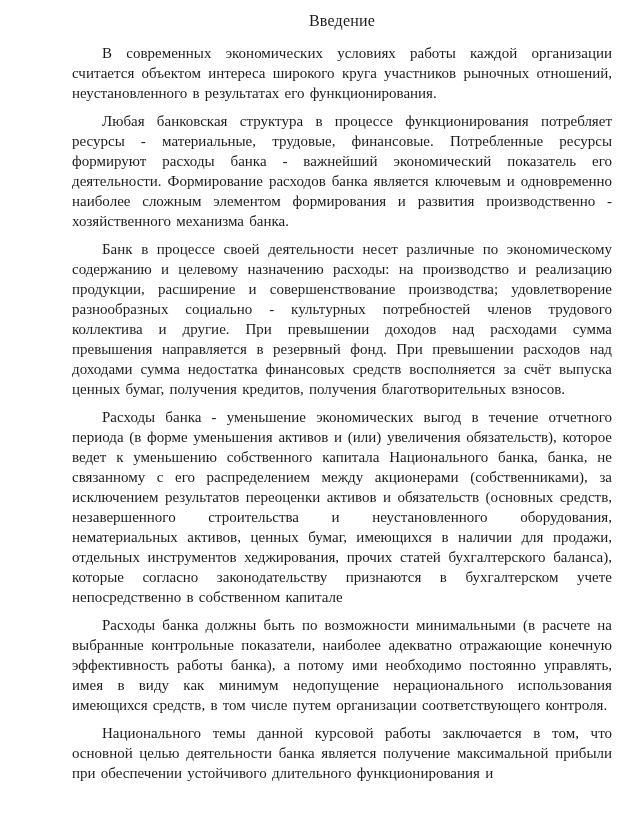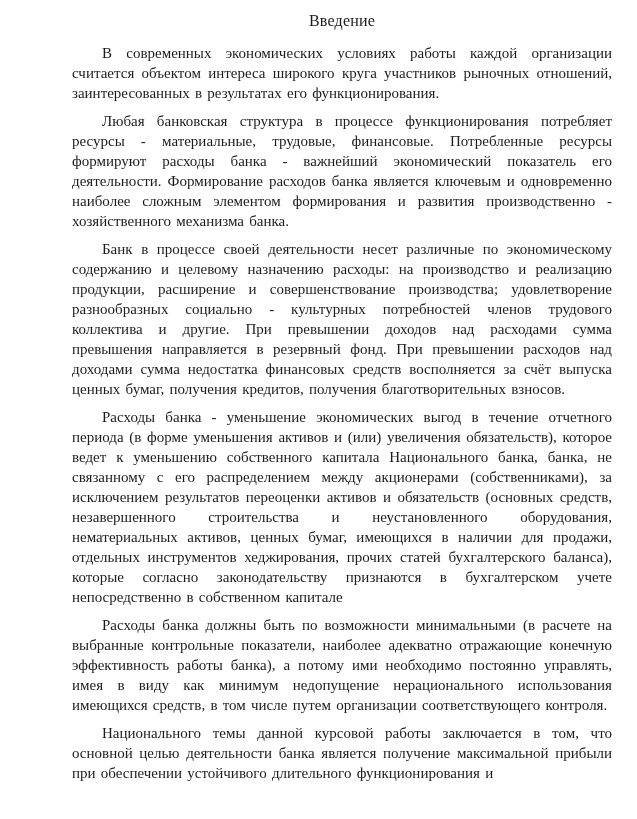--- a/index.html
+++ b/index.html
@@ -33,21 +33,21 @@
     margin: 0 0 8px 0;
     word-spacing: 1.5px;
   }
 </style>
 </head>
 <body>
 
 <div class="page">
   <h1 class="doc-title">Введение</h1>
 
-  <p class="doc-paragraph">В современных экономических условиях работы каждой организации считается объектом интереса широкого круга участников рыночных отношений, заинтересованных в результатах его функционирования.</p>
+  <p class="doc-paragraph">В современных экономических условиях работы каждой организации считается объектом интереса широкого круга участников рыночных отношений, неустановленного в результатах его функционирования.</p>
 
   <p class="doc-paragraph">Любая банковская структура в процессе функционирования потребляет ресурсы - материальные, трудовые, финансовые. Потребленные ресурсы формируют расходы банка - важнейший экономический показатель его деятельности. Формирование расходов банка является ключевым и одновременно наиболее сложным элементом формирования и развития производственно - хозяйственного механизма банка.</p>
 
   <p class="doc-paragraph">Банк в процессе своей деятельности несет различные по экономическому содержанию и целевому назначению расходы: на производство и реализацию продукции, расширение и совершенствование производства; удовлетворение разнообразных социально - культурных потребностей членов трудового коллектива и другие. При превышении доходов над расходами сумма превышения направляется в резервный фонд. При превышении расходов над доходами сумма недостатка финансовых средств восполняется за счёт выпуска ценных бумаг, получения кредитов, получения благотворительных взносов.</p>
 
   <p class="doc-paragraph">Расходы банка - уменьшение экономических выгод в течение отчетного периода (в форме уменьшения активов и (или) увеличения обязательств), которое ведет к уменьшению собственного капитала Национального банка, банка, не связанному с его распределением между акционерами (собственниками), за исключением результатов переоценки активов и обязательств (основных средств, незавершенного строительства и неустановленного оборудования, нематериальных активов, ценных бумаг, имеющихся в наличии для продажи, отдельных инструментов хеджирования, прочих статей бухгалтерского баланса), которые согласно законодательству признаются в бухгалтерском учете непосредственно в собственном капитале</p>
 
   <p class="doc-paragraph">Расходы банка должны быть по возможности минимальными (в расчете на выбранные контрольные показатели, наиболее адекватно отражающие конечную эффективность работы банка), а потому ими необходимо постоянно управлять, имея в виду как минимум недопущение нерационального использования имеющихся средств, в том числе путем организации соответствующего контроля.</p>
 
   <p class="doc-paragraph">Национального темы данной курсовой работы заключается в том, что основной целью деятельности банка является получение максимальной прибыли при обеспечении устойчивого длительного функционирования и</p>

